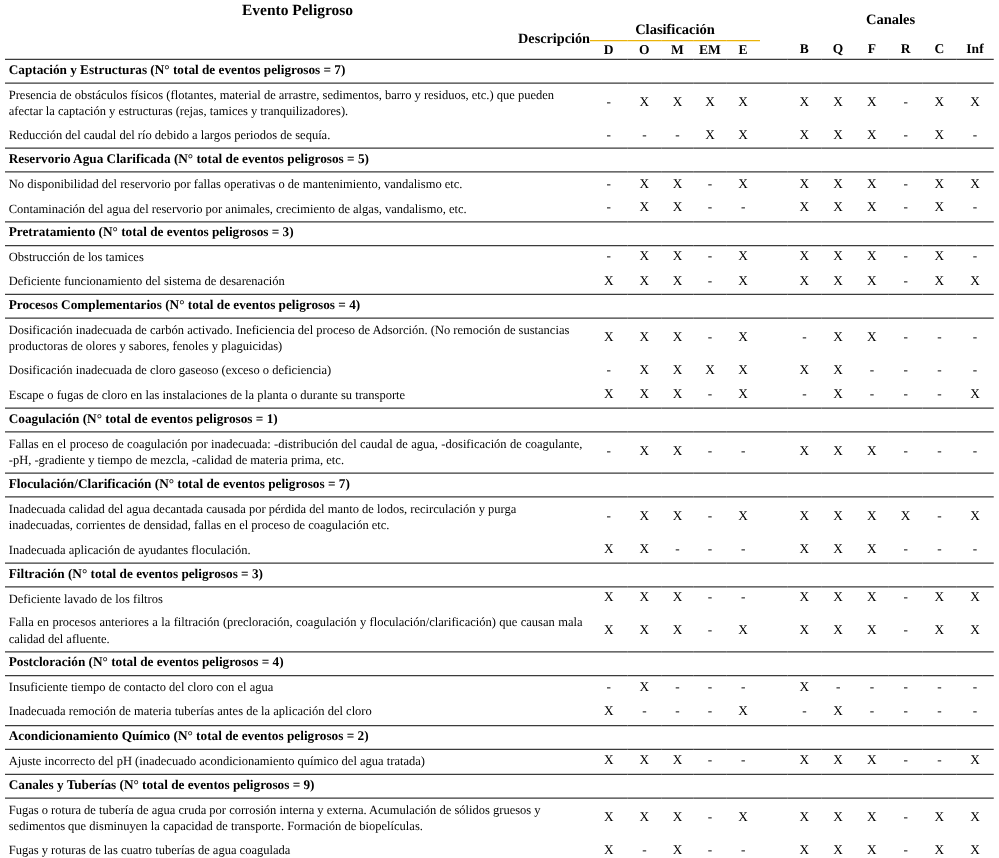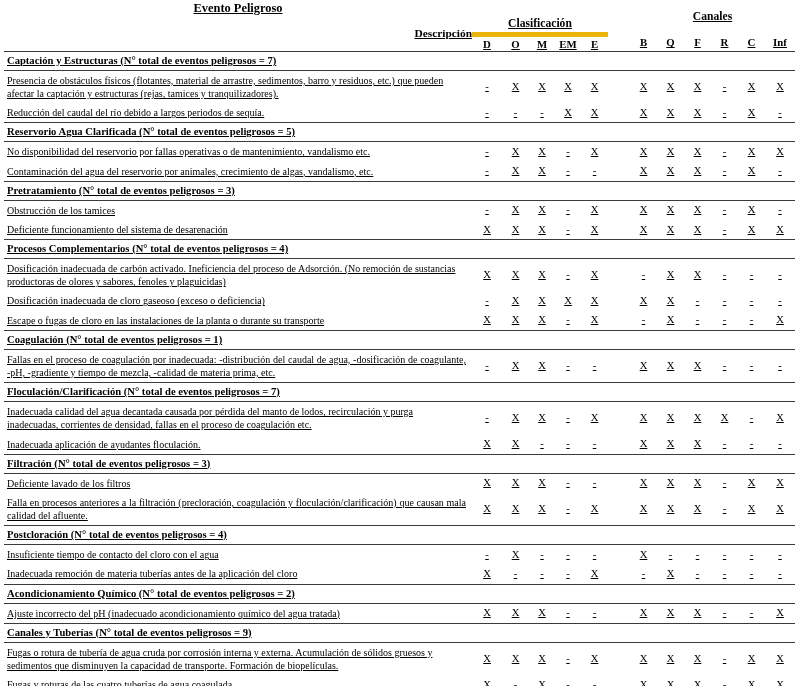--- a/index.html
+++ b/index.html
@@ -13,21 +13,20 @@
     font-family: "Liberation Serif", "DejaVu Serif", serif;
     color: #000000;
     overflow: hidden;
   }
   #sheet {
     width: 799px;
     height: 686px;
     position: relative;
     box-sizing: border-box;
     padding: 0 4px;
-    text-decoration: underline;
   }
   table.hz {
     width: 791px;
     border-collapse: collapse;
     table-layout: fixed;
     font-size: 10.2px;
     line-height: 1.32;
   }
   table.hz td, table.hz th {
     padding: 0;
@@ -43,21 +42,21 @@
     padding: 1px 0 2px 0;
     border-bottom: 1.1px solid #3b3b3b;
   }
   .hdr-blank { border: 0; }
   .hdr-group {
     text-align: center;
     font-weight: bold;
     font-size: 11.6px;
     padding: 3px 0 1px 0;
   }
-  .hdr-group.ruled { border-bottom: 5px solid #eab308; margin-top: 38px; }
+  .hdr-group.ruled { border-bottom: 1px solid #eab308; margin-top: 38px; }
   .hdr-desc {
     text-align: right;
     font-weight: bold;
     font-size: 11.4px;
     padding: 6px 0 5px 0;
   }
   .hdr-abbr {
     text-align: center;
     font-weight: bold;
     font-size: 10.8px;

